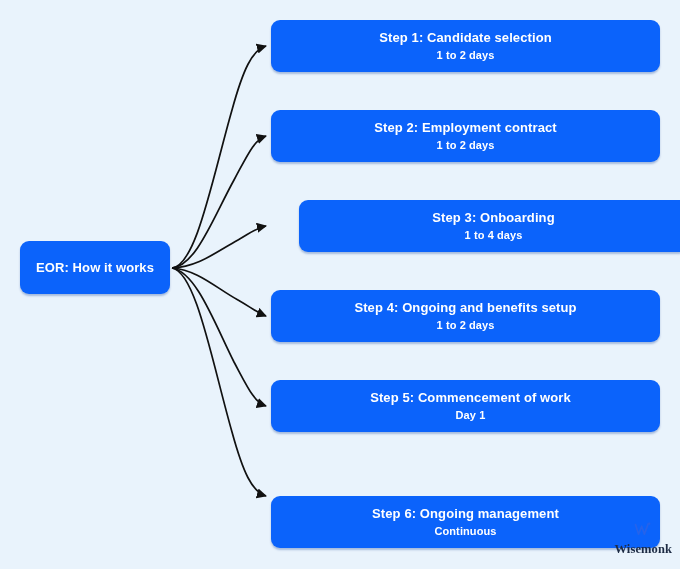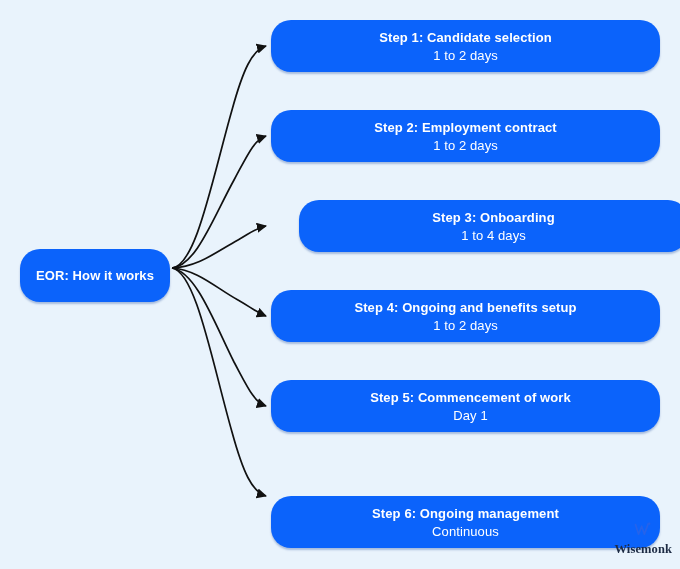--- a/index.html
+++ b/index.html
@@ -31,33 +31,33 @@
     width: 680px;
     height: 569px;
     pointer-events: none;
   }
 
   
   .node {
     position: absolute;
     box-sizing: border-box;
     background: #0b63fb;
-    border-radius: 20px;
+    border-radius: 9px;
     box-shadow: 0 2px 2px rgba(12, 60, 150, 0.30);
     display: flex;
     flex-direction: column;
     align-items: center;
     justify-content: center;
     text-align: center;
     color: #ffffff;
   }
 
   .node-root {
     left: 20px;
-    top: 249px;
+    top: 241px;
     width: 150px;
     height: 53px;
   }
 
   .node-root .node-title {
     font-size: 13px;
     font-weight: bold;
     line-height: 17px;
     letter-spacing: 0.1px;
     padding: 0 12px;
@@ -70,22 +70,22 @@
   }
 
   .node-step .node-title {
     font-size: 13px;
     font-weight: bold;
     line-height: 16px;
     letter-spacing: 0.1px;
   }
 
   .node-step .node-sub {
-    font-size: 13px;
-    font-weight: normal;
+    font-size: 11px;
+    font-weight: bold;
     line-height: 15px;
     margin-top: 2px;
     letter-spacing: 0.1px;
   }
 
   .s1 { top: 20px; }
   .s2 { top: 110px; align-items: center; }
   .s3 { top: 200px; margin-left: 28px; }
   .s4 { top: 290px; }
   .s5 { top: 380px; padding-left: 10px; }

